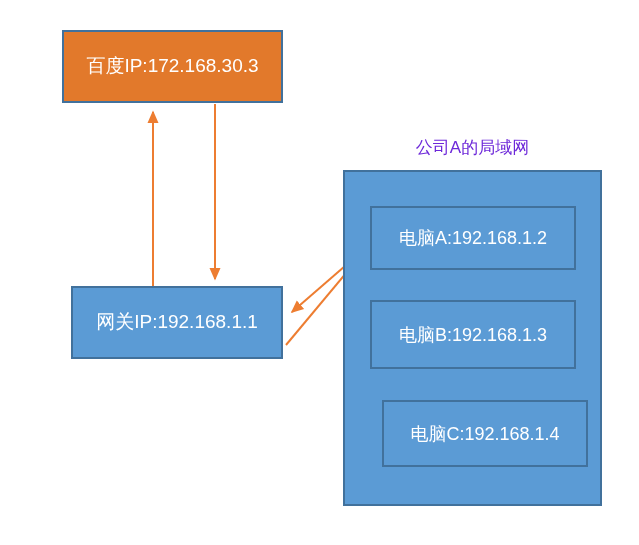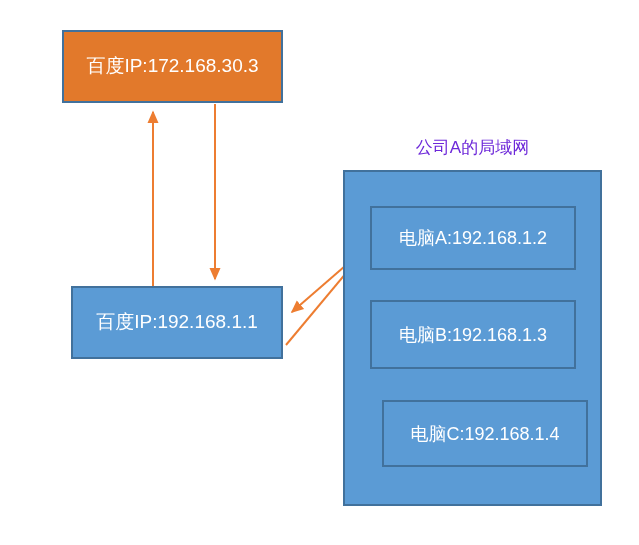--- a/index.html
+++ b/index.html
@@ -130,21 +130,21 @@
     <g>
       <line x1="286" y1="345" x2="367" y2="248" stroke="#ED7D31" stroke-width="2" marker-end="url(#arrowhead)"></line>
     </g>
   </svg>
 
   <div class="node" id="baidu-node">
     <span class="node-label">百度IP:172.168.30.3</span>
   </div>
 
   <div class="node" id="gateway-node">
-    <span class="node-label">百度IP:192.168.1.1</span>
+    <span class="node-label">网关IP:192.168.1.1</span>
   </div>
 
   <div id="lan-title">公司A的局域网</div>
 
   <div class="node" id="lan-container"></div>
 
   <div class="pc-node" id="pc-a-node">
     <span class="node-label">电脑A:192.168.1.2</span>
   </div>
 

